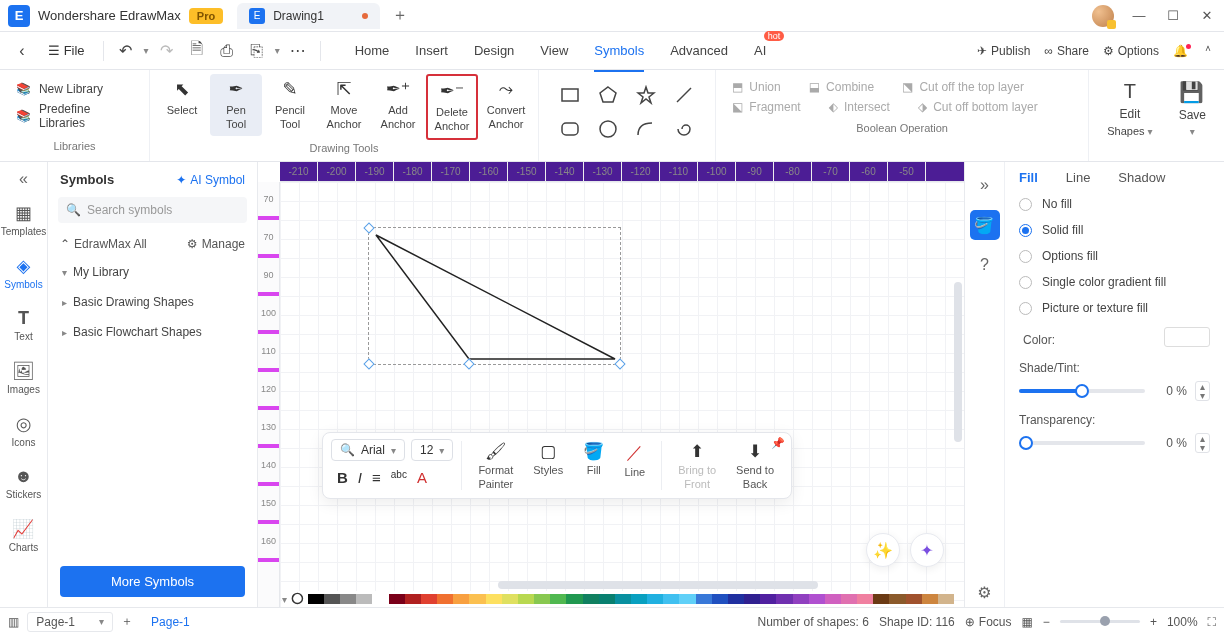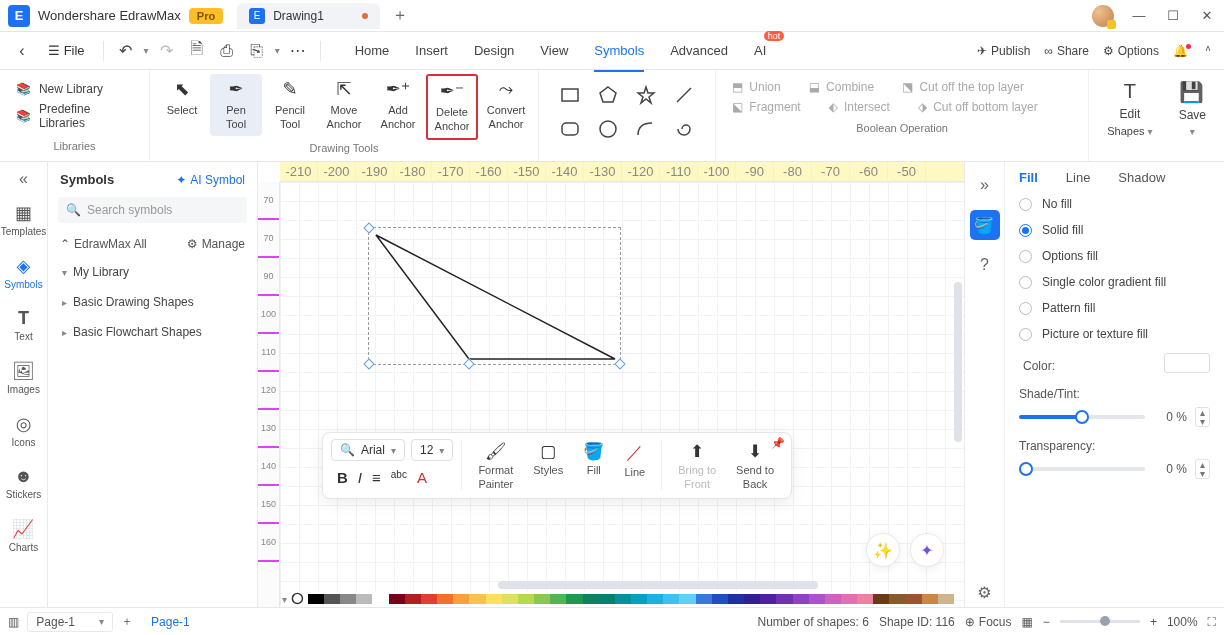--- a/index.html
+++ b/index.html
@@ -75,24 +75,24 @@
 .sp-search { margin:0 10px 8px; display:flex; align-items:center; background:#f5f6f8; border-radius:4px; padding:6px 8px; font-size:12px; color:#999; gap:6px; }
 .sp-row { display:flex; justify-content:space-between; padding:6px 12px; font-size:12px; color:#555; }
 .sp-row .rt { display:flex; align-items:center; gap:4px; }
 .sp-sec { padding:8px 14px; font-size:12px; color:#444; display:flex; align-items:center; gap:6px; }
 .sp-drop { margin:4px 12px; border:1px dashed #d6d9e0; border-radius:4px; padding:18px 8px; text-align:center; font-size:12px; color:#888; line-height:1.5; }
 .sp-more { margin:10px 12px; background:#1c72f0; color:#fff; text-align:center; padding:8px 0; border-radius:4px; font-size:13px; }
 .sp-flex { flex:1; }
 
 
 .canvas-area { flex:1; position:relative; background:#fff; overflow:hidden; }
-.ruler-h { position:absolute; top:0; left:22px; right:0; height:20px; background:#fef9c3; border-bottom:1px solid #e6e8ec; display:flex; font-size:13px; color:#888; }
+.ruler-h { position:absolute; top:0; left:22px; right:0; height:20px; background:#4c1d95; border-bottom:1px solid #e6e8ec; display:flex; font-size:10px; color:#888; }
 .ruler-h .tick { width:38px; text-align:center; border-right:1px solid #eee; line-height:20px; }
 .ruler-v { position:absolute; top:20px; left:0; width:22px; bottom:0; background:#fbfbfc; border-right:1px solid #e6e8ec; display:flex; flex-direction:column; font-size:9px; color:#888; }
-.ruler-v .tick { height:38px; display:flex; align-items:center; justify-content:center; border-bottom:2px solid #d946ef; }
+.ruler-v .tick { height:38px; display:flex; align-items:center; justify-content:center; border-bottom:4px solid #d946ef; }
 .grid-bg { position:absolute; top:20px; left:22px; right:0; bottom:0; background-image:linear-gradient(#f1f2f5 1px, transparent 1px), linear-gradient(90deg, #f1f2f5 1px, transparent 1px); background-size: 19px 19px; }
 
 .selection { position:absolute; border:1px dashed #999; }
 .handle { position:absolute; width:8px; height:8px; background:#fff; border:1px solid #5aa1e8; transform:rotate(45deg); }
 
 
 .float-tb { position:absolute; background:#fff; border:1px solid #e4e6eb; border-radius:8px; box-shadow:0 4px 16px rgba(0,0,0,.08); display:flex; align-items:flex-start; padding:6px 8px; gap:4px; }
 .ft-sel { border:1px solid #dde0e6; border-radius:4px; padding:3px 8px; font-size:12px; display:flex; align-items:center; gap:6px; }
 .ft-icol { display:flex; flex-direction:column; align-items:center; font-size:11px; color:#555; padding:2px 8px; gap:2px; }
 .ft-icol .ic { font-size:17px; color:#333; }
@@ -429,20 +429,21 @@
       </div>
     <div class="sp-sec">
         <span class="chev">▸</span>
         <span>Basic Drawing Shapes</span>
       </div>
     <div class="sp-sec">
         <span class="chev">▸</span>
         <span>Basic Flowchart Shapes</span>
       </div>
     <div class="sp-flex"></div>
+    <div class="sp-more">More Symbols</div>
   </div>
 
   <div class="canvas-area">
     <div class="ruler-h" id="ruler-h">
         <div class="tick">-210</div>
         <div class="tick">-200</div>
         <div class="tick">-190</div>
         <div class="tick">-180</div>
         <div class="tick">-170</div>
         <div class="tick">-160</div>
@@ -622,24 +623,20 @@
     <div class="rp-opt">
         <span class="radio"></span>
         <span>Options fill</span>
       </div>
     <div class="rp-opt">
         <span class="radio"></span>
         <span>Single color gradient fill</span>
       </div>
     <div class="rp-opt">
         <span class="radio"></span>
-        <span>Pattern fill</span>
-      </div>
-    <div class="rp-opt">
-        <span class="radio"></span>
         <span>Picture or texture fill</span>
       </div>
 
     <div class="rp-row">
       <span class="rp-label">Color:</span>
       <div style="flex:1"></div>
       <div class="swatch"></div>
     </div>
 
     <div class="rp-label">Shade/Tint:</div>

